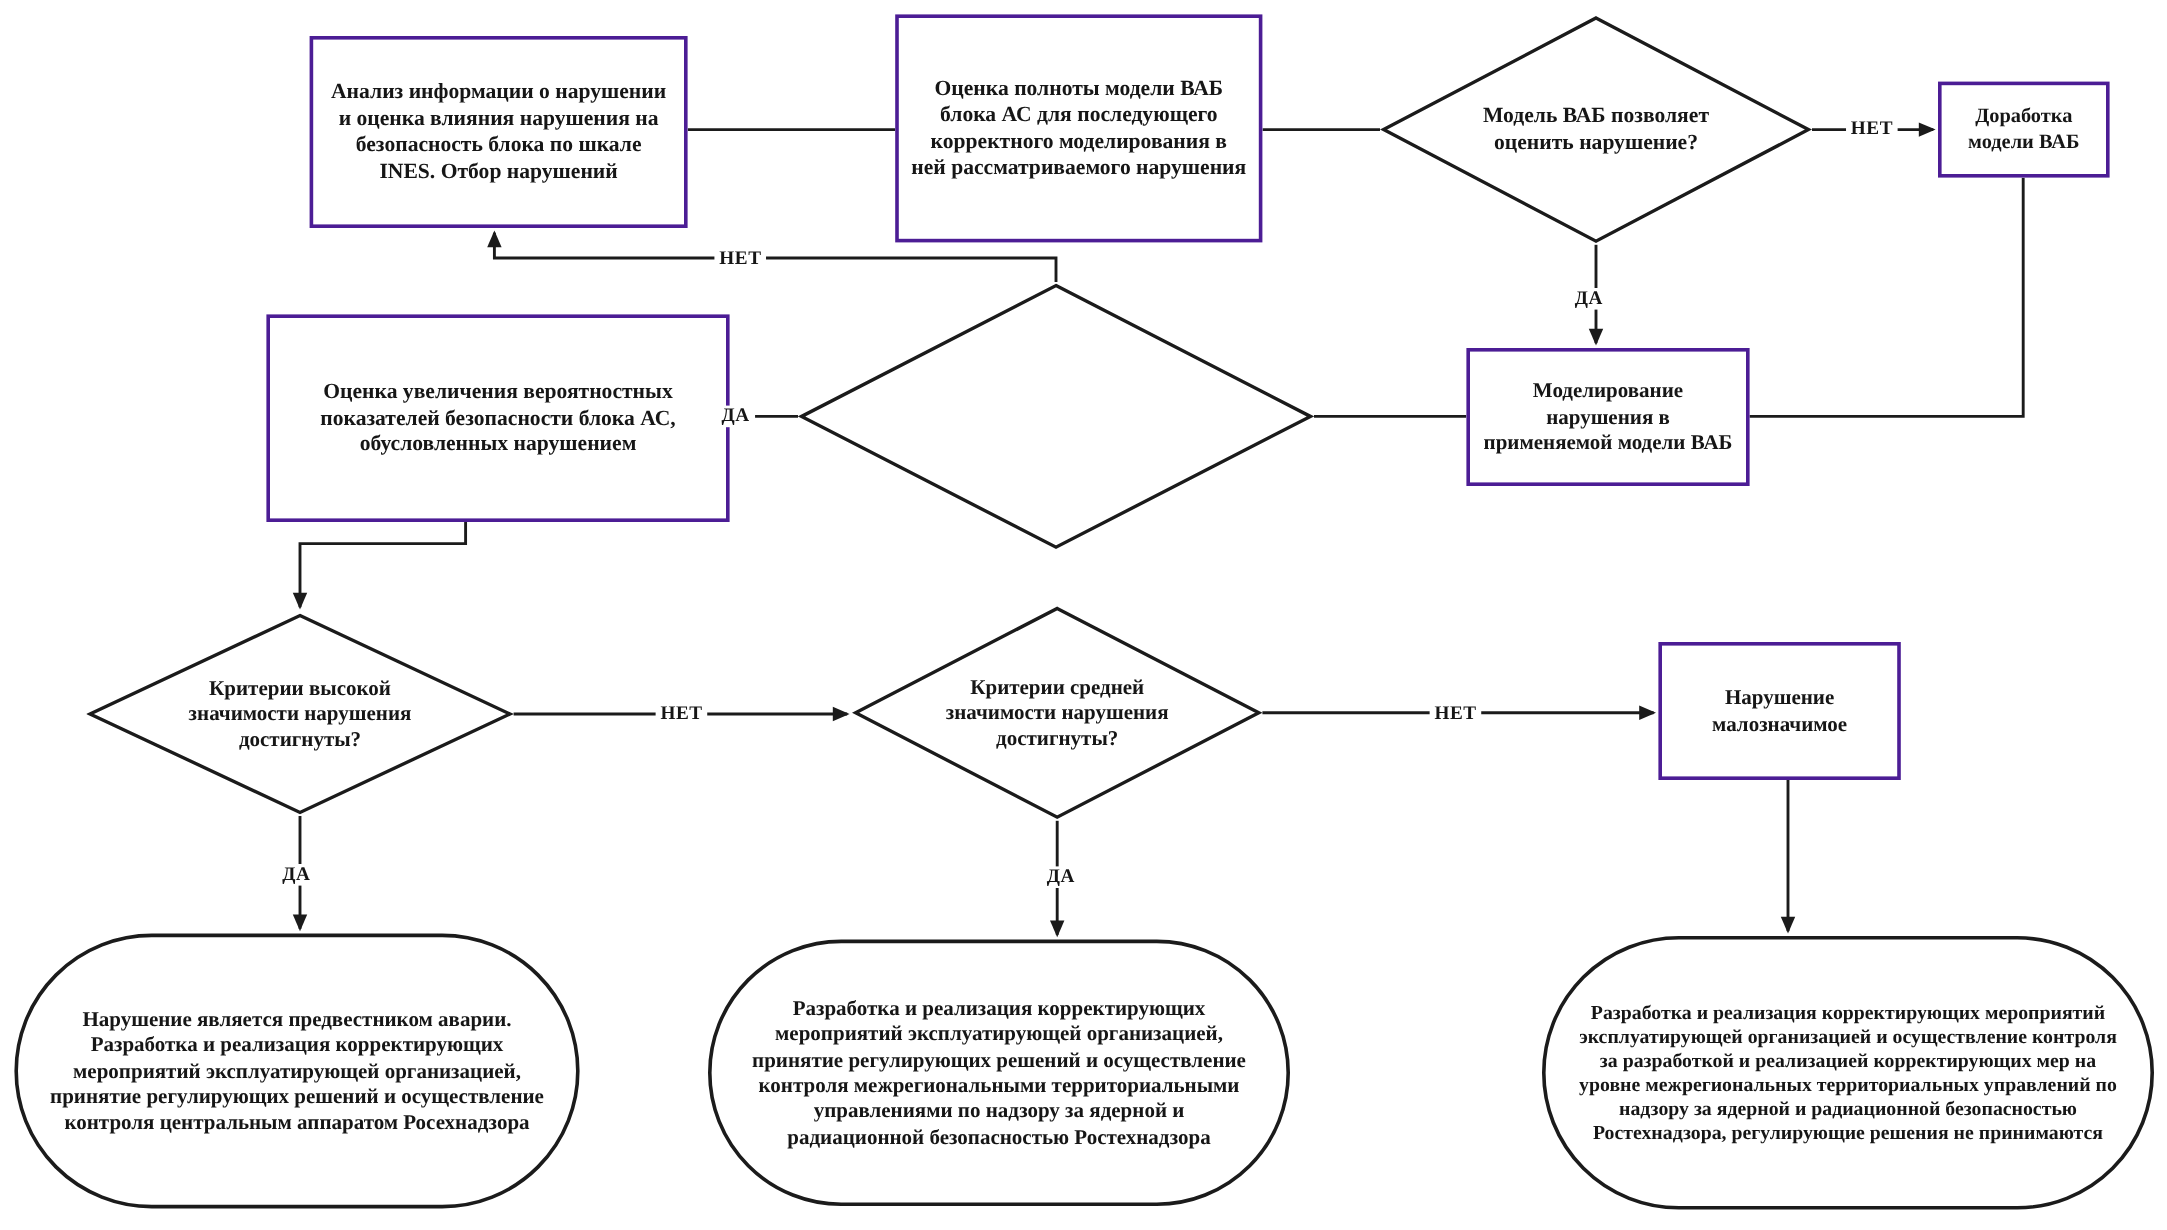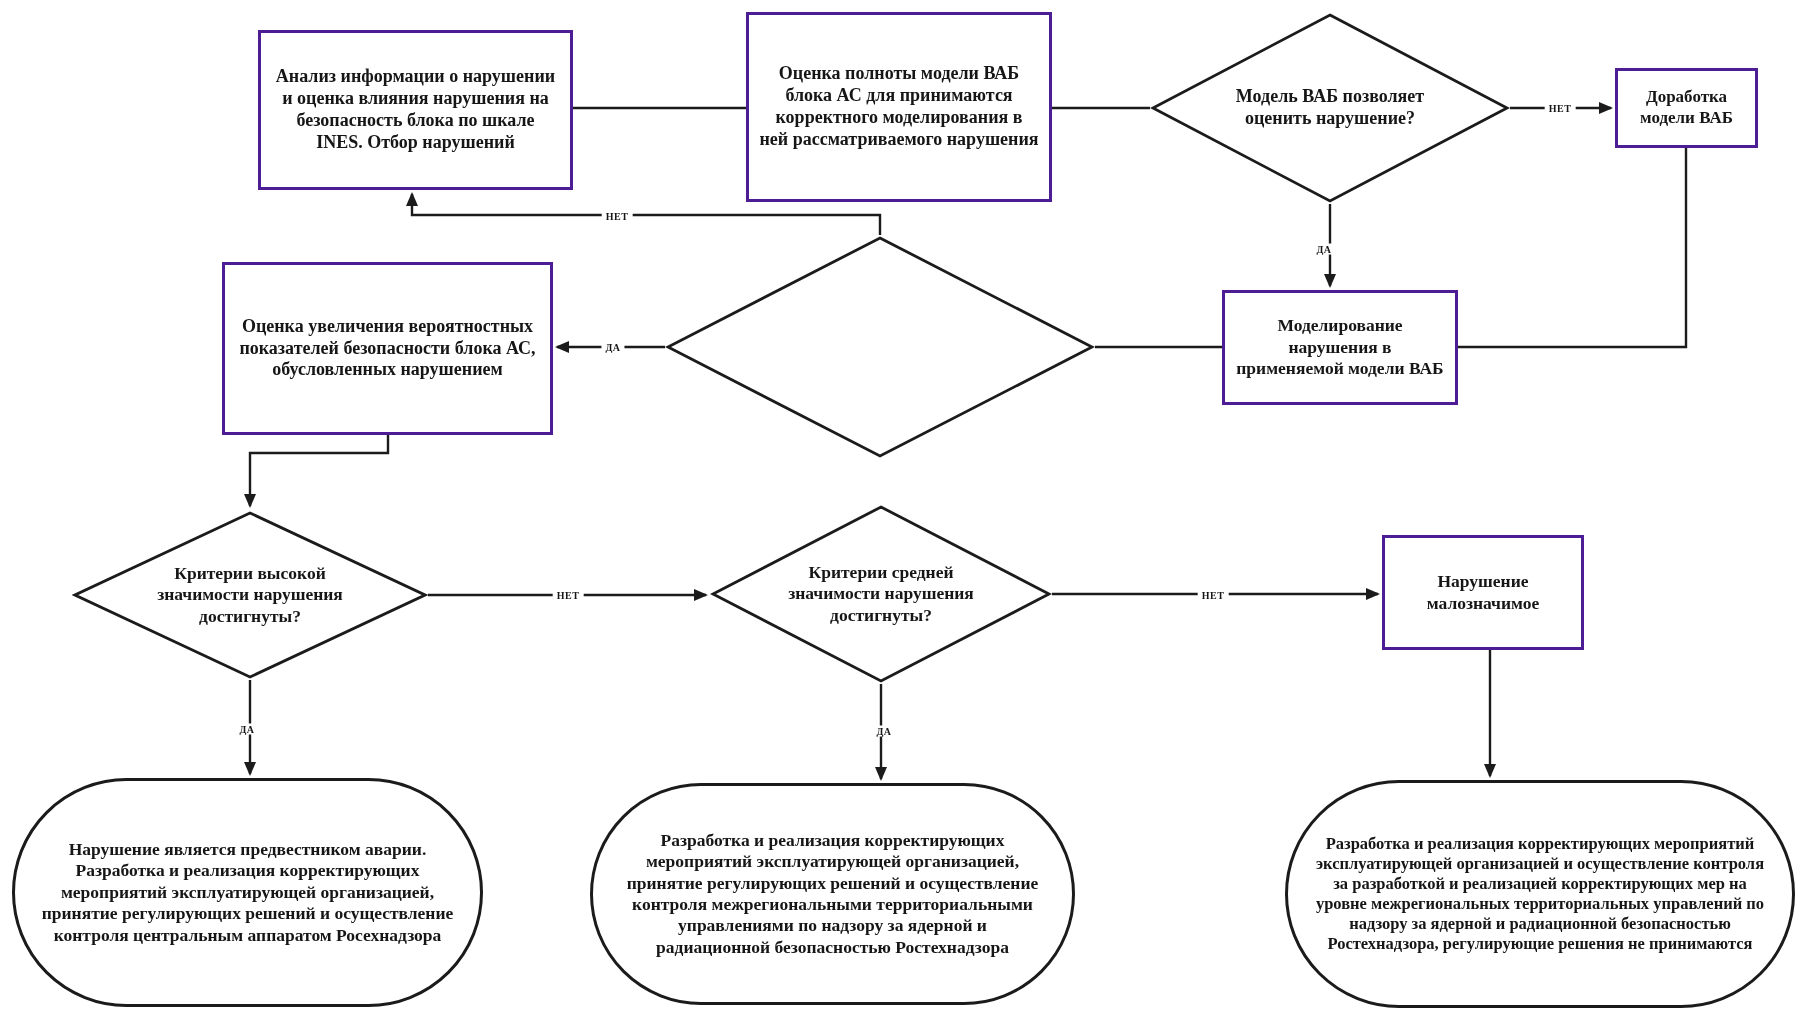--- a/index.html
+++ b/index.html
@@ -51,21 +51,21 @@
   .diamond .dlabel {
     position: relative;
     z-index: 1;
   }
   .edge-label {
     position: absolute;
     transform: translate(-50%, -50%);
     background: #ffffff;
     padding: 0 4px;
     font-weight: 700;
-    font-size: 10px;
+    font-size: 16px;
     letter-spacing: 0.5px;
     z-index: 2;
     font-family: "Liberation Serif", "DejaVu Serif", serif;
   }
   .fs18 { font-size: 18px; }
   .fs17 { font-size: 17.5px; }
   .fs17s { font-size: 17px; }
   .fs16 { font-size: 16.5px; }
 </style>
 </head>
@@ -93,32 +93,32 @@
     <path d="M881 684 V779" marker-end="url(#arr)"></path>
     <path d="M1490 650 V776" marker-end="url(#arr)"></path>
   </g>
 </svg>
 
 <div class="node rect fs18" style="left:258px; top:30px; width:315px; height:160px;">
   <span>Анализ информации о нарушении и оценка влияния нарушения на безопасность блока по шкале INES. Отбор нарушений</span>
 </div>
 
 <div class="node rect fs18" style="left:746px; top:12px; width:306px; height:190px;">
-  <span>Оценка полноты модели ВАБ блока АС для принимаются корректного моделирования в ней рассматриваемого нарушения</span>
+  <span>Оценка полноты модели ВАБ блока АС для последующего корректного моделирования в ней рассматриваемого нарушения</span>
 </div>
 
 <div class="node rect fs17s" style="left:1615px; top:68px; width:143px; height:80px; padding:2px 20px;">
   <span>Доработка модели ВАБ</span>
 </div>
 
 <div class="node rect fs17" style="left:1222px; top:290px; width:236px; height:115px;">
   <span>Моделирование нарушения в применяемой модели ВАБ</span>
 </div>
 
-<div class="node rect fs18" style="left:222px; top:262px; width:331px; height:173px;">
+<div class="node rect fs18" style="left:222px; top:262px; width:386px; height:173px;">
   <span>Оценка увеличения вероятностных показателей безопасности блока АС, обусловленных нарушением</span>
 </div>
 
 <div class="node rect fs17" style="left:1382px; top:535px; width:202px; height:115px;">
   <span>Нарушение малозначимое</span>
 </div>
 
 <div class="node diamond fs18" style="left:1150px; top:12px; width:360px; height:192px;">
   <svg viewBox="0 0 360 192">
     <polygon points="180,3 357,96 180,189 3,96" fill="#ffffff" stroke="#1b1b1b" stroke-width="2.8"></polygon>

